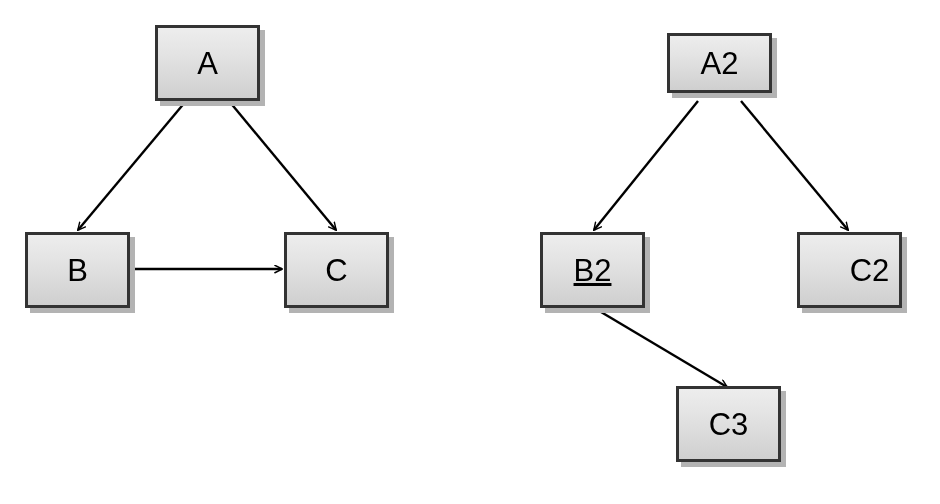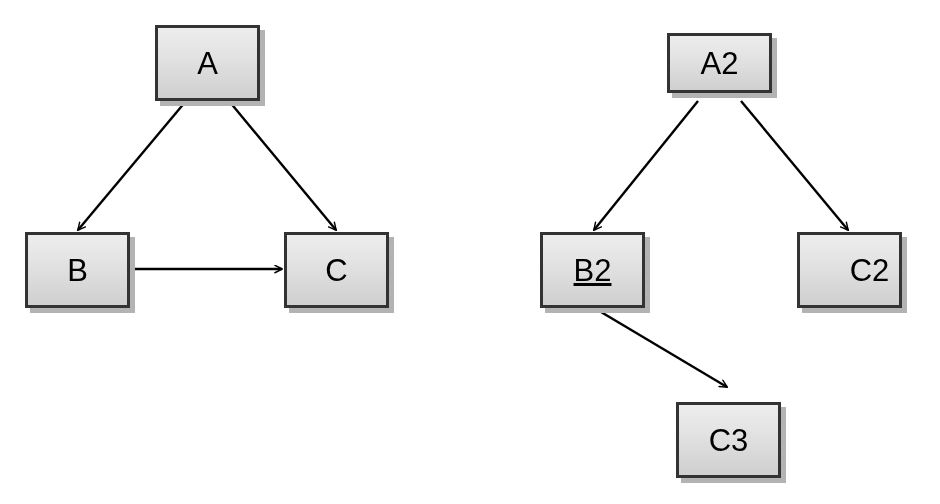--- a/index.html
+++ b/index.html
@@ -79,18 +79,18 @@
       </div>
       <div class="node" style="left: 667px; top: 33px; width: 105px; height: 60px;">
         <span class="node-label">A2</span>
       </div>
       <div class="node" style="left: 540px; top: 232px; width: 105px; height: 76px; text-decoration: underline;">
         <span class="node-label">B2</span>
       </div>
       <div class="node" style="left: 797px; top: 232px; width: 105px; height: 76px; padding-left: 40px;">
         <span class="node-label">C2</span>
       </div>
-      <div class="node" style="left: 676px; top: 402px; width: 105px; height: 76px;">
+      <div class="node" style="left: 676px; top: 386px; width: 105px; height: 76px;">
         <span class="node-label">C3</span>
       </div>
     </div>
 
 </div>
 
 </body></html>

